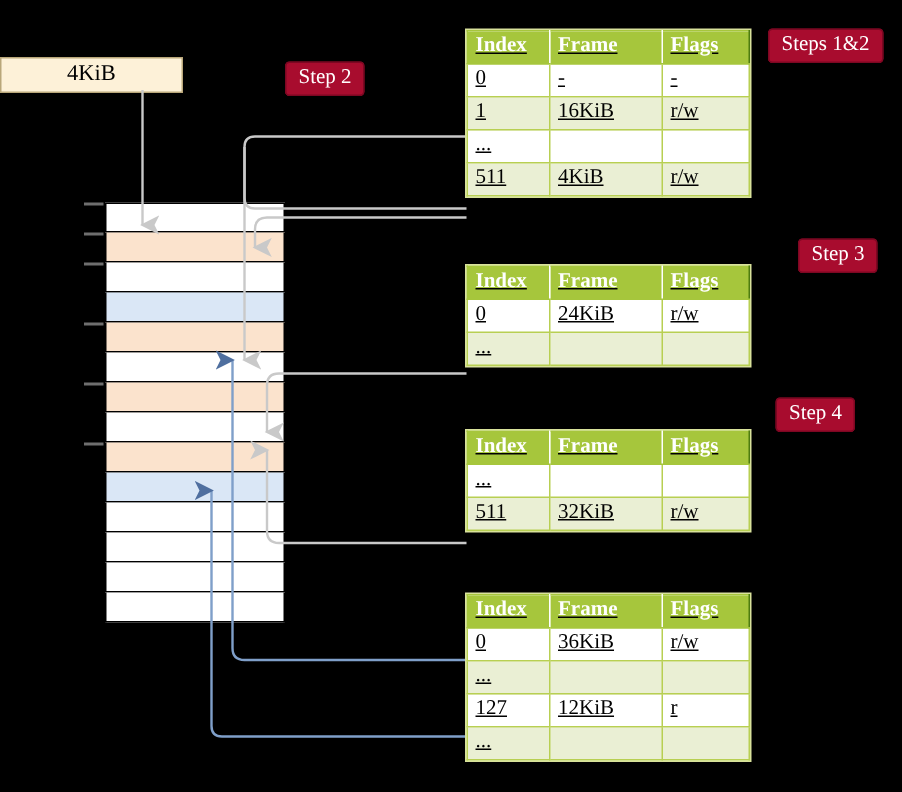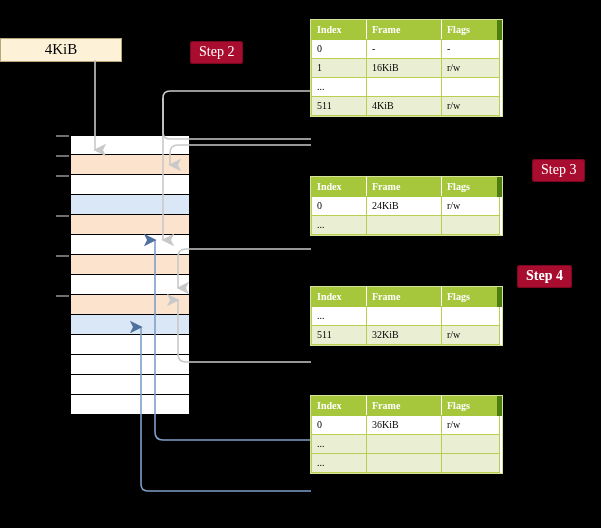--- a/index.html
+++ b/index.html
@@ -45,38 +45,39 @@
   .memrow.first{border-top:1px solid #000;}
   .memrow.orange{background:#fbe3cd;}
   .memrow.blue{background:#dae7f6;}
   .tick{position:absolute;left:-14px;width:13px;height:0;border-top:2px solid #6e6e6e;}
 
   
   .ptable{
     position:absolute;
     border-collapse:collapse;
     background:#ffffff;
-    font-size:10px;
+    font-size:14px;
     box-shadow:0 0 0 1px #d9e29b;
+    text-decoration:underline;
   }
   .ptable td,.ptable th{
     border:1px solid #b8cf52;
     padding:2px 5px 3px 5px;
     text-align:left;
     font-weight:normal;
     height:19px;
     box-sizing:border-box;
     white-space:nowrap;
   }
   .ptable th{
     background:#a6c63c;color:#ffffff;font-weight:bold;
     border-color:#a6c63c;
     border-right:1px solid #ffffff;
   }
-  .ptable th:last-child{border-right:5px solid #4d7c0f;margin-top:36px;}
+  .ptable th:last-child{border-right:1px solid #4d7c0f;margin-top:36px;}
   .ptable tr.alt td{background:#eaefd4;}
   .ptable td.hl{background:#fbf5a8;}
   .col-index{width:55px;}
   .col-frame{width:75px;}
   .col-flags{width:58px;}
 
   
   svg.wires{position:absolute;left:0;top:0;width:601px;height:528px;overflow:visible;}
 </style>
 </head>
@@ -84,24 +85,27 @@
 
 <div class="stage">
 
   <div class="kibbox" style="left:0px;top:38px;width:120px;height:22px;">
     <span>4KiB</span>
   </div>
 
   <div class="badge" style="left:190px;top:41px;">
     <span>Step 2</span>
   </div>
+  <div class="badge" style="left:512px;top:19px;">
+    <span>Steps 1&amp;2</span>
+  </div>
   <div class="badge" style="left:532px;top:159px;">
     <span>Step 3</span>
   </div>
-  <div class="badge" style="left:517px;top:265px;font-weight:bold;">
+  <div class="badge" style="left:517px;top:265px;">
     <span>Step 4</span>
   </div>
 
   <div class="memcol" id="memcol">
       <div class="memrow first" style="top: 0px;"></div>
       <div class="memrow orange" style="top: 20px;"></div>
       <div class="memrow" style="top: 40px;"></div>
       <div class="memrow blue" style="top: 60px;"></div>
       <div class="memrow orange" style="top: 80px;"></div>
       <div class="memrow" style="top: 100px;"></div>
@@ -232,20 +236,25 @@
         <tr>
           <td class="col-index">0</td>
           <td class="col-frame">36KiB</td>
           <td class="col-flags">r/w</td>
         </tr>
         <tr class="alt">
           <td class="col-index">...</td>
           <td class="col-frame"></td>
           <td class="col-flags"></td>
         </tr>
+        <tr>
+          <td class="col-index">127</td>
+          <td class="col-frame">12KiB</td>
+          <td class="col-flags">r</td>
+        </tr>
         <tr class="alt">
           <td class="col-index">...</td>
           <td class="col-frame"></td>
           <td class="col-flags"></td>
         </tr>
       </tbody>
     </table>
 
 </div>
 

